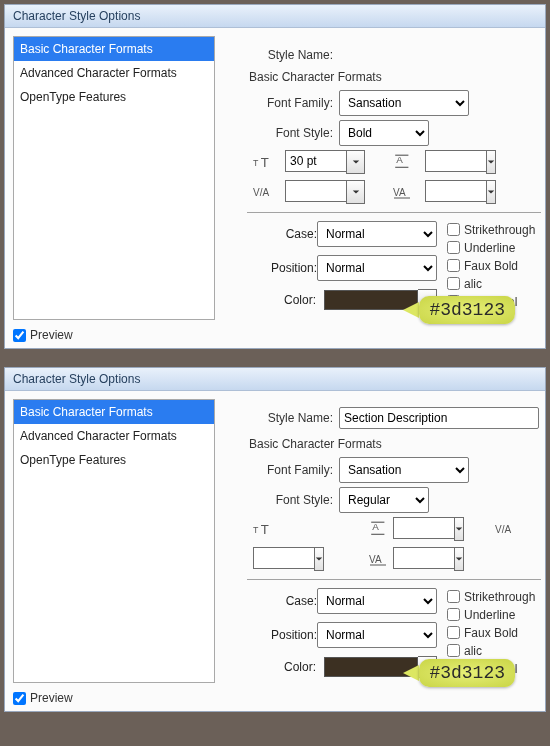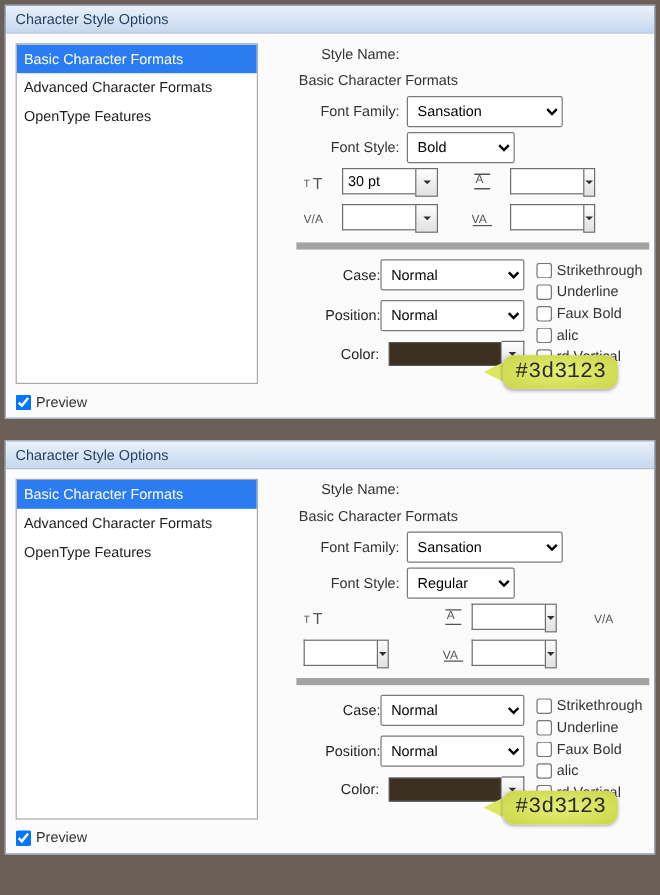--- a/index.html
+++ b/index.html
@@ -23,21 +23,21 @@
     height: 22px;
     line-height: 22px;
     padding: 0 8px;
     font-size: 12px;
     background: linear-gradient(#e9f1fb, #c6d8ef);
     border-bottom: 1px solid #aebfd6;
     color: #27415f;
   }
   .body {
     display: flex;
-    align-items: flex-start;
+    align-items: center;
   }
   .sidebar {
     width: 200px;
     margin: 8px 8px 4px 8px;
     border: 1px solid #a9a9a9;
     background: #fff;
     height: 282px;
     overflow: hidden;
   }
   .sidebar-item {
@@ -75,21 +75,21 @@
     padding: 1px 4px;
     box-sizing: content-box;
   }
   input.text { width: 190px; }
   select.sel { height: 22px; }
   .section-label {
     margin: 8px 0 6px 2px;
     color: #333;
   }
   .group {
-    border-top: 6px solid #a3a3a3;
+    border-top: 1px solid #a3a3a3;
     margin-top: 8px;
     padding-top: 8px;
   }
   .metrics {
     display: grid;
     grid-template-columns: 28px 80px 20px 28px 66px 20px;
     row-gap: 6px;
     column-gap: 4px;
     align-items: center;
     margin-left: 6px;
@@ -345,20 +345,21 @@
   <div class="titlebar">Character Style Options</div>
   <div class="body">
     <div class="sidebar">
       <div class="sidebar-item selected">Basic Character Formats</div>
       <div class="sidebar-item">Advanced Character Formats</div>
       <div class="sidebar-item">OpenType Features</div>
     </div>
     <div class="main">
       <div class="row">
         <label class="lbl">Style Name:</label>
+        <input class="text" type="text" value="Section Description" style="">
       </div>
       <div class="section-label">Basic Character Formats</div>
 
       <div class="row">
         <label class="lbl">Font Family:</label>
         <select class="sel sel-ff"><option>Sansation</option></select>
       </div>
       <div class="row">
         <label class="lbl">Font Style:</label>
         <select class="sel sel-fs"><option>Regular</option></select>

